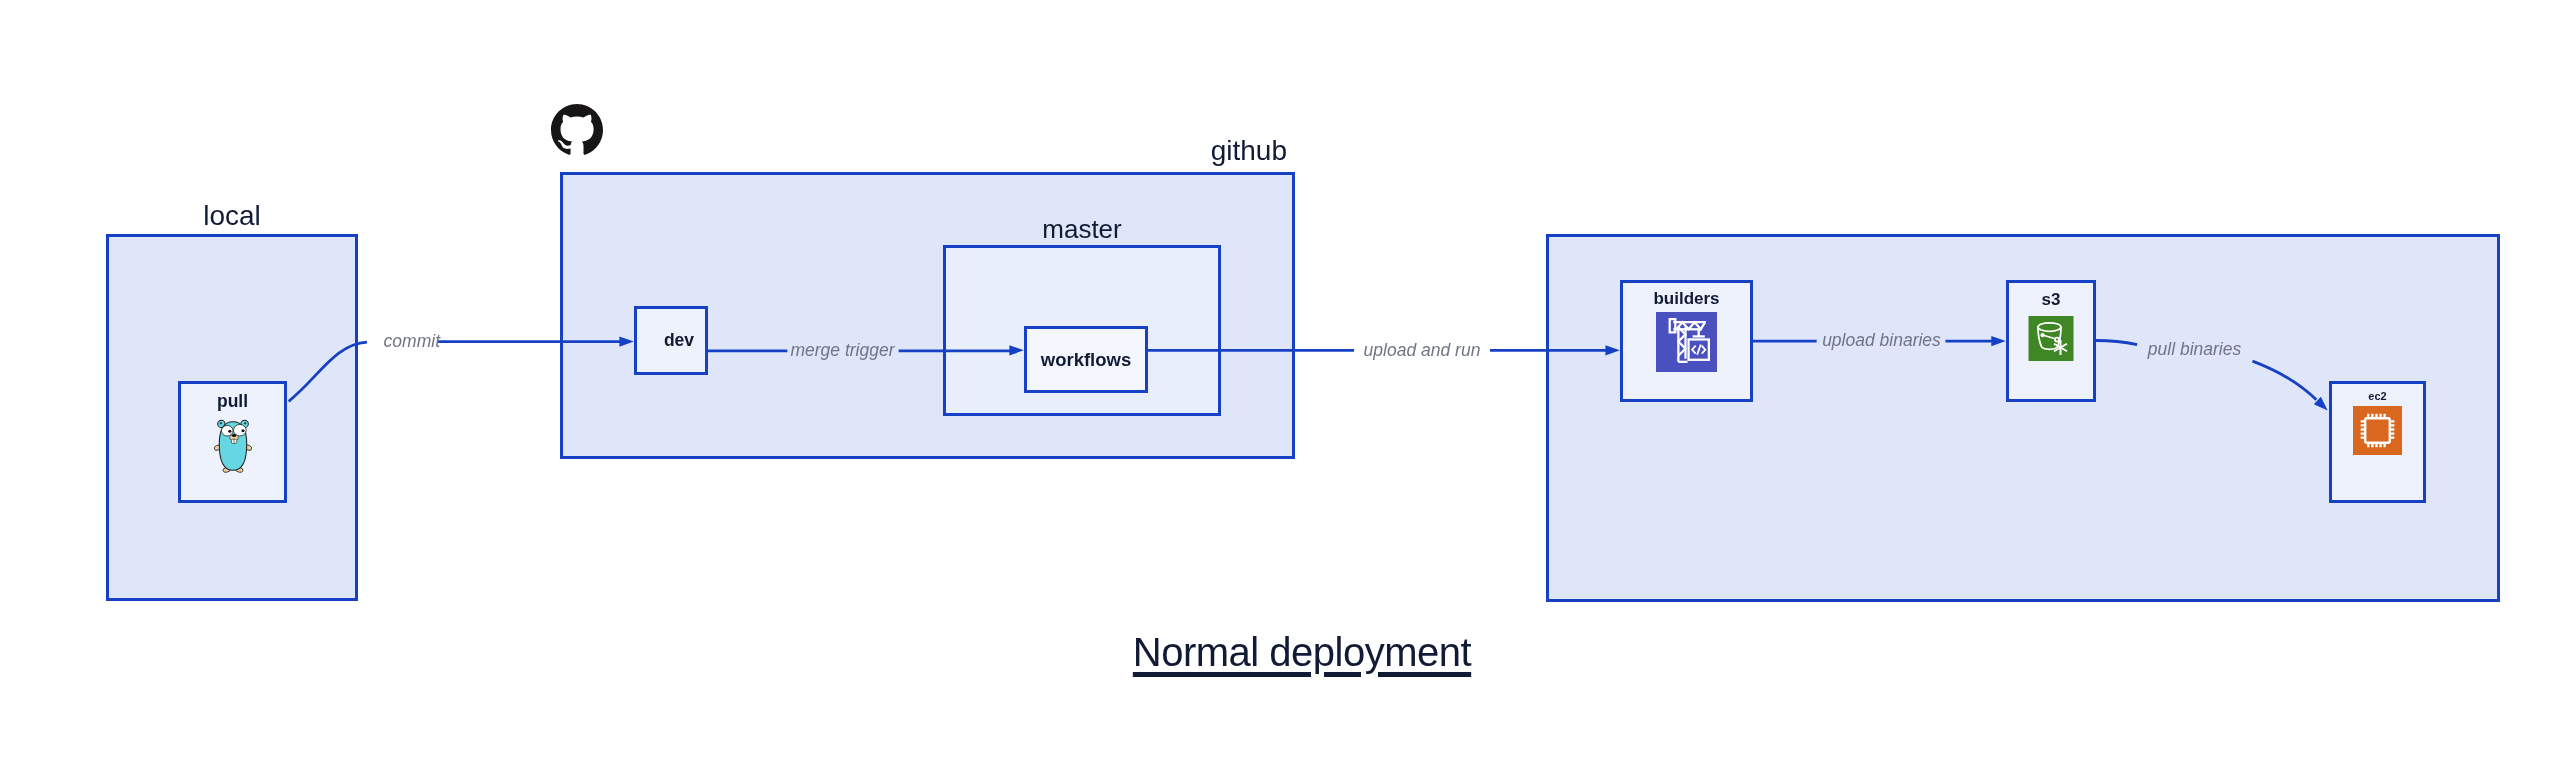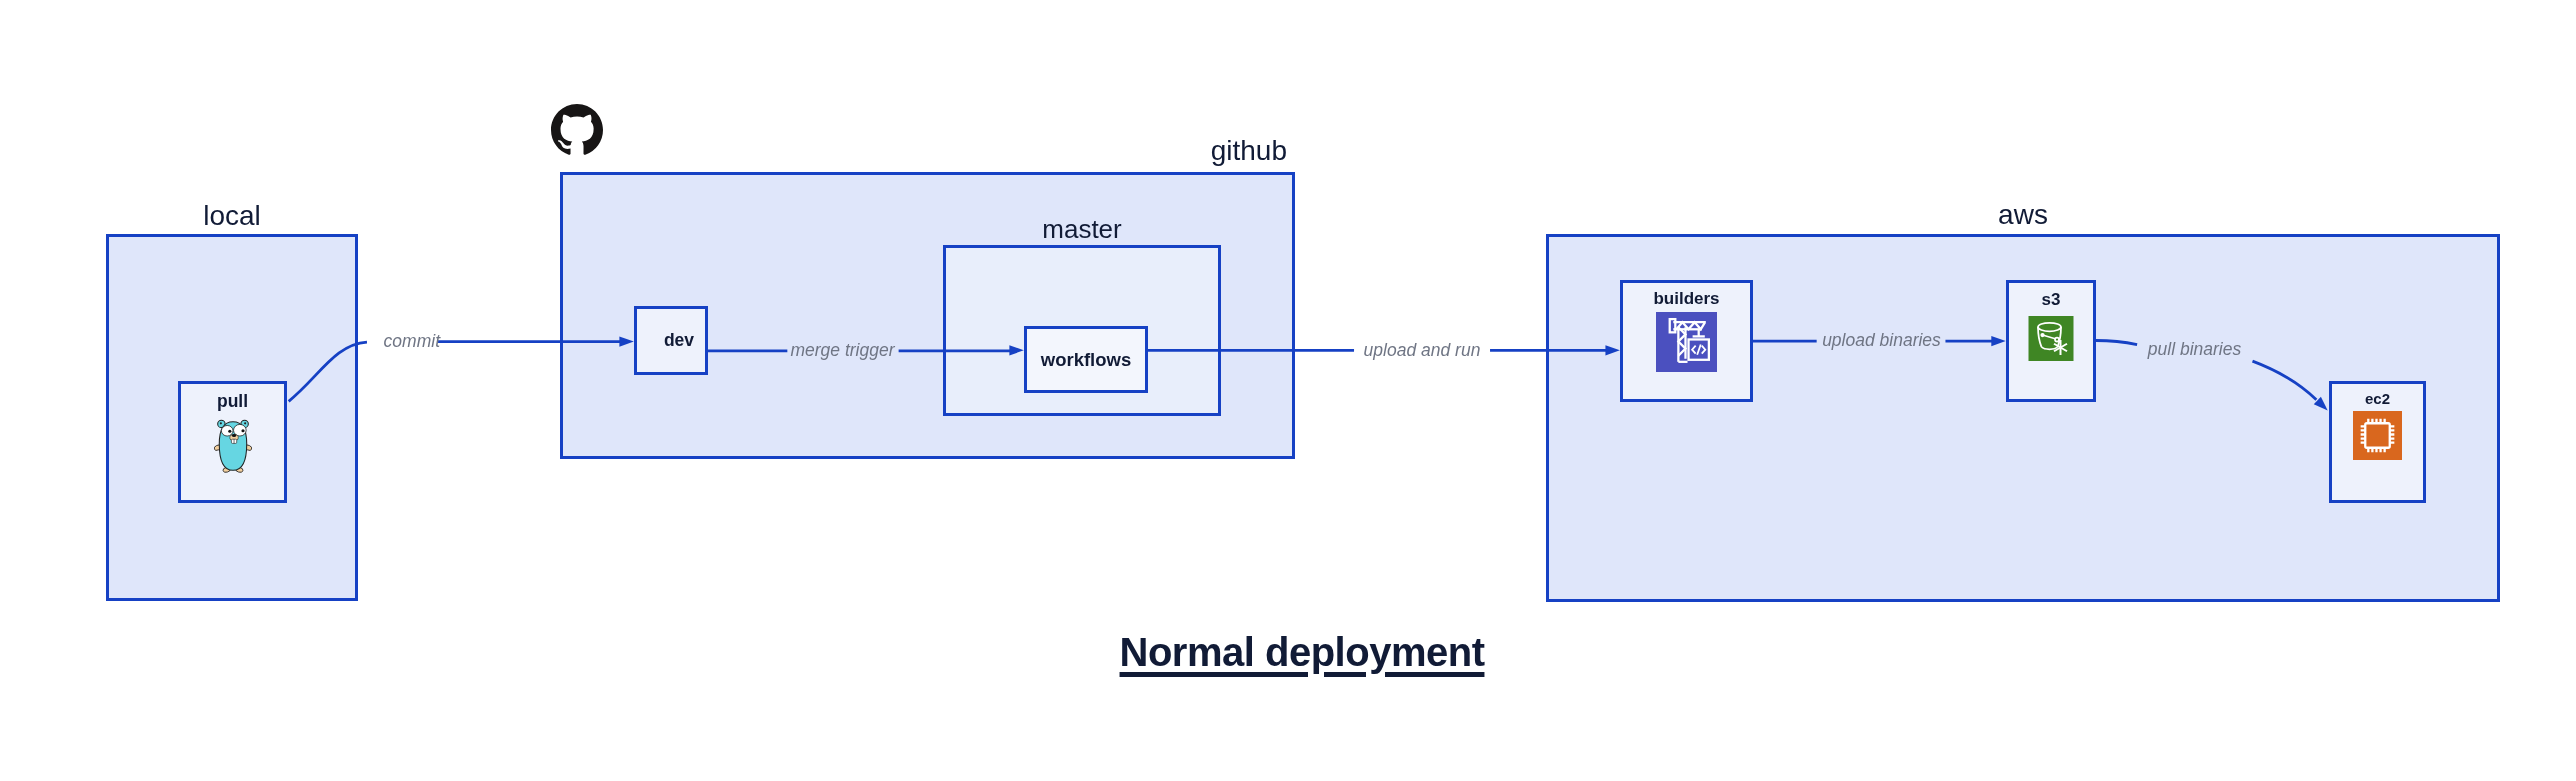--- a/index.html
+++ b/index.html
@@ -19,41 +19,40 @@
   .big-label{position:absolute;font-size:28px;color:var(--c-text-dark);letter-spacing:0;}
   .center{text-align:center;}
   .right{text-align:right;}
   .node-label{font-weight:bold;font-size:17.5px;color:var(--c-text-dark);margin-top:7.2px;}
   .edge-label{position:absolute;font-style:italic;font-size:17.5px;color:var(--c-label-gray);
               text-align:center;height:21.6px;line-height:21.6px;white-space:nowrap;}
   .edges-svg{position:absolute;left:0;top:0;pointer-events:none;}
   .edge{stroke:var(--c-arrow);stroke-width:5.5;fill:none;}
   .arrowhead{fill:var(--c-arrow);stroke:none;}
   .title{position:absolute;top:630px;left:50%;transform:translateX(-50%);
-         font-size:40px;font-weight:700;letter-spacing:-0.5px;color:var(--c-text-dark);
+         font-size:40px;font-weight:400;letter-spacing:-0.5px;color:var(--c-text-dark);
          text-decoration:underline;text-decoration-thickness:4.6px;text-underline-offset:6.2px;
          white-space:nowrap;}
   .icon-tile{margin-top:5.2px;}
 </style>
 </head>
 <body>
 
 <div class="canvas">
 
   <div class="box group-box" style="left:106px;top:234px;width:252px;height:367px;"></div>
   <div class="big-label center" style="left:106px;top:200px;width:252px;">local</div>
 
   <div class="box group-box" style="left:560px;top:172px;width:735px;height:287px;"></div>
   <div class="big-label right" style="left:1030px;top:135px;width:257px;">github</div>
 
   <div class="box master-box" style="left:943px;top:245px;width:278px;height:171px;"></div>
   <div class="big-label center" style="left:943px;top:214px;width:278px;font-size:26px;">master</div>
 
   <div class="box group-box" style="left:1546px;top:234px;width:954px;height:368px;"></div>
-  <div class="big-label center" style="left:1546px;top:199px;width:954px;">aws</div>
 
   <svg style="position:absolute;left:551px;top:104px;" width="52" height="52" viewBox="0 0 16 16">
     <path style="fill:var(--c-github);" fill-rule="evenodd" clip-rule="evenodd" d="M8 0C3.58 0 0 3.58 0 8c0 3.54 2.29 6.53 5.47 7.59.4.07.55-.17.55-.38 0-.19-.01-.82-.01-1.49-2.01.37-2.53-.49-2.69-.94-.09-.23-.48-.94-.82-1.13-.28-.15-.68-.52-.01-.53.63-.01 1.08.58 1.23.82.72 1.21 1.87.87 2.33.66.07-.52.28-.87.51-1.07-1.78-.2-3.64-.89-3.64-3.95 0-.87.31-1.59.82-2.15-.08-.2-.36-1.02.08-2.12 0 0 .67-.21 2.2.82.64-.18 1.32-.27 2-.27s1.36.09 2 .27c1.53-1.04 2.2-.82 2.2-.82.44 1.1.16 1.92.08 2.12.51.56.82 1.27.82 2.15 0 3.07-1.87 3.75-3.65 3.95.29.25.54.73.54 1.48 0 1.07-.01 1.93-.01 2.2 0 .21.15.46.55.38A8.01 8.01 0 0 0 16 8c0-4.42-3.58-8-8-8z"></path>
   </svg>
 
   <div class="box node-box" style="left:178px;top:381px;width:109px;height:122px;">
     <div class="node-label">pull</div>
     <svg class="icon-tile" width="38" height="56" viewBox="0 0 72 104">
       <ellipse cx="7" cy="57" rx="7" ry="4.5" style="fill:var(--c-skin);" stroke="#222" stroke-width="1.5" transform="rotate(-25 7 57)"></ellipse>
       <ellipse cx="65" cy="57" rx="7" ry="4.5" style="fill:var(--c-skin);" stroke="#222" stroke-width="1.5" transform="rotate(25 65 57)"></ellipse>
@@ -123,21 +122,21 @@
       </g>
       <g stroke="#ffffff" stroke-width="4" fill="none">
         <path d="M64 48 V78"></path>
         <path d="M51 55.5 L77 70.5"></path>
         <path d="M51 70.5 L77 55.5"></path>
       </g>
     </svg>
   </div>
 
   <div class="box node-box" style="left:2329px;top:381px;width:97px;height:122px;">
-    <div class="node-label" style="font-size:15px;margin-top:6.2px;">ec2</div>
+    <div class="node-label" style="font-size:11px;margin-top:6.2px;">ec2</div>
     <svg class="icon-tile" width="49" height="49" viewBox="0 0 96 96" style="margin-top:4.1px;">
       <rect x="0" y="0" width="96" height="96" style="fill:var(--c-ec2);"></rect>
       <g stroke="#ffffff" stroke-width="4.5" fill="none">
         <rect x="24" y="24" width="48" height="48" rx="3"></rect>
         <path d="M30 15 V24 M38 15 V24 M46 15 V24 M54 15 V24 M62 15 V24"></path>
         <path d="M30 72 V81 M38 72 V81 M46 72 V81 M54 72 V81 M62 72 V81"></path>
         <path d="M15 30 H24 M15 38 H24 M15 46 H24 M15 54 H24 M15 62 H24"></path>
         <path d="M72 30 H81 M72 38 H81 M72 46 H81 M72 54 H81 M72 62 H81"></path>
       </g>
     </svg>

